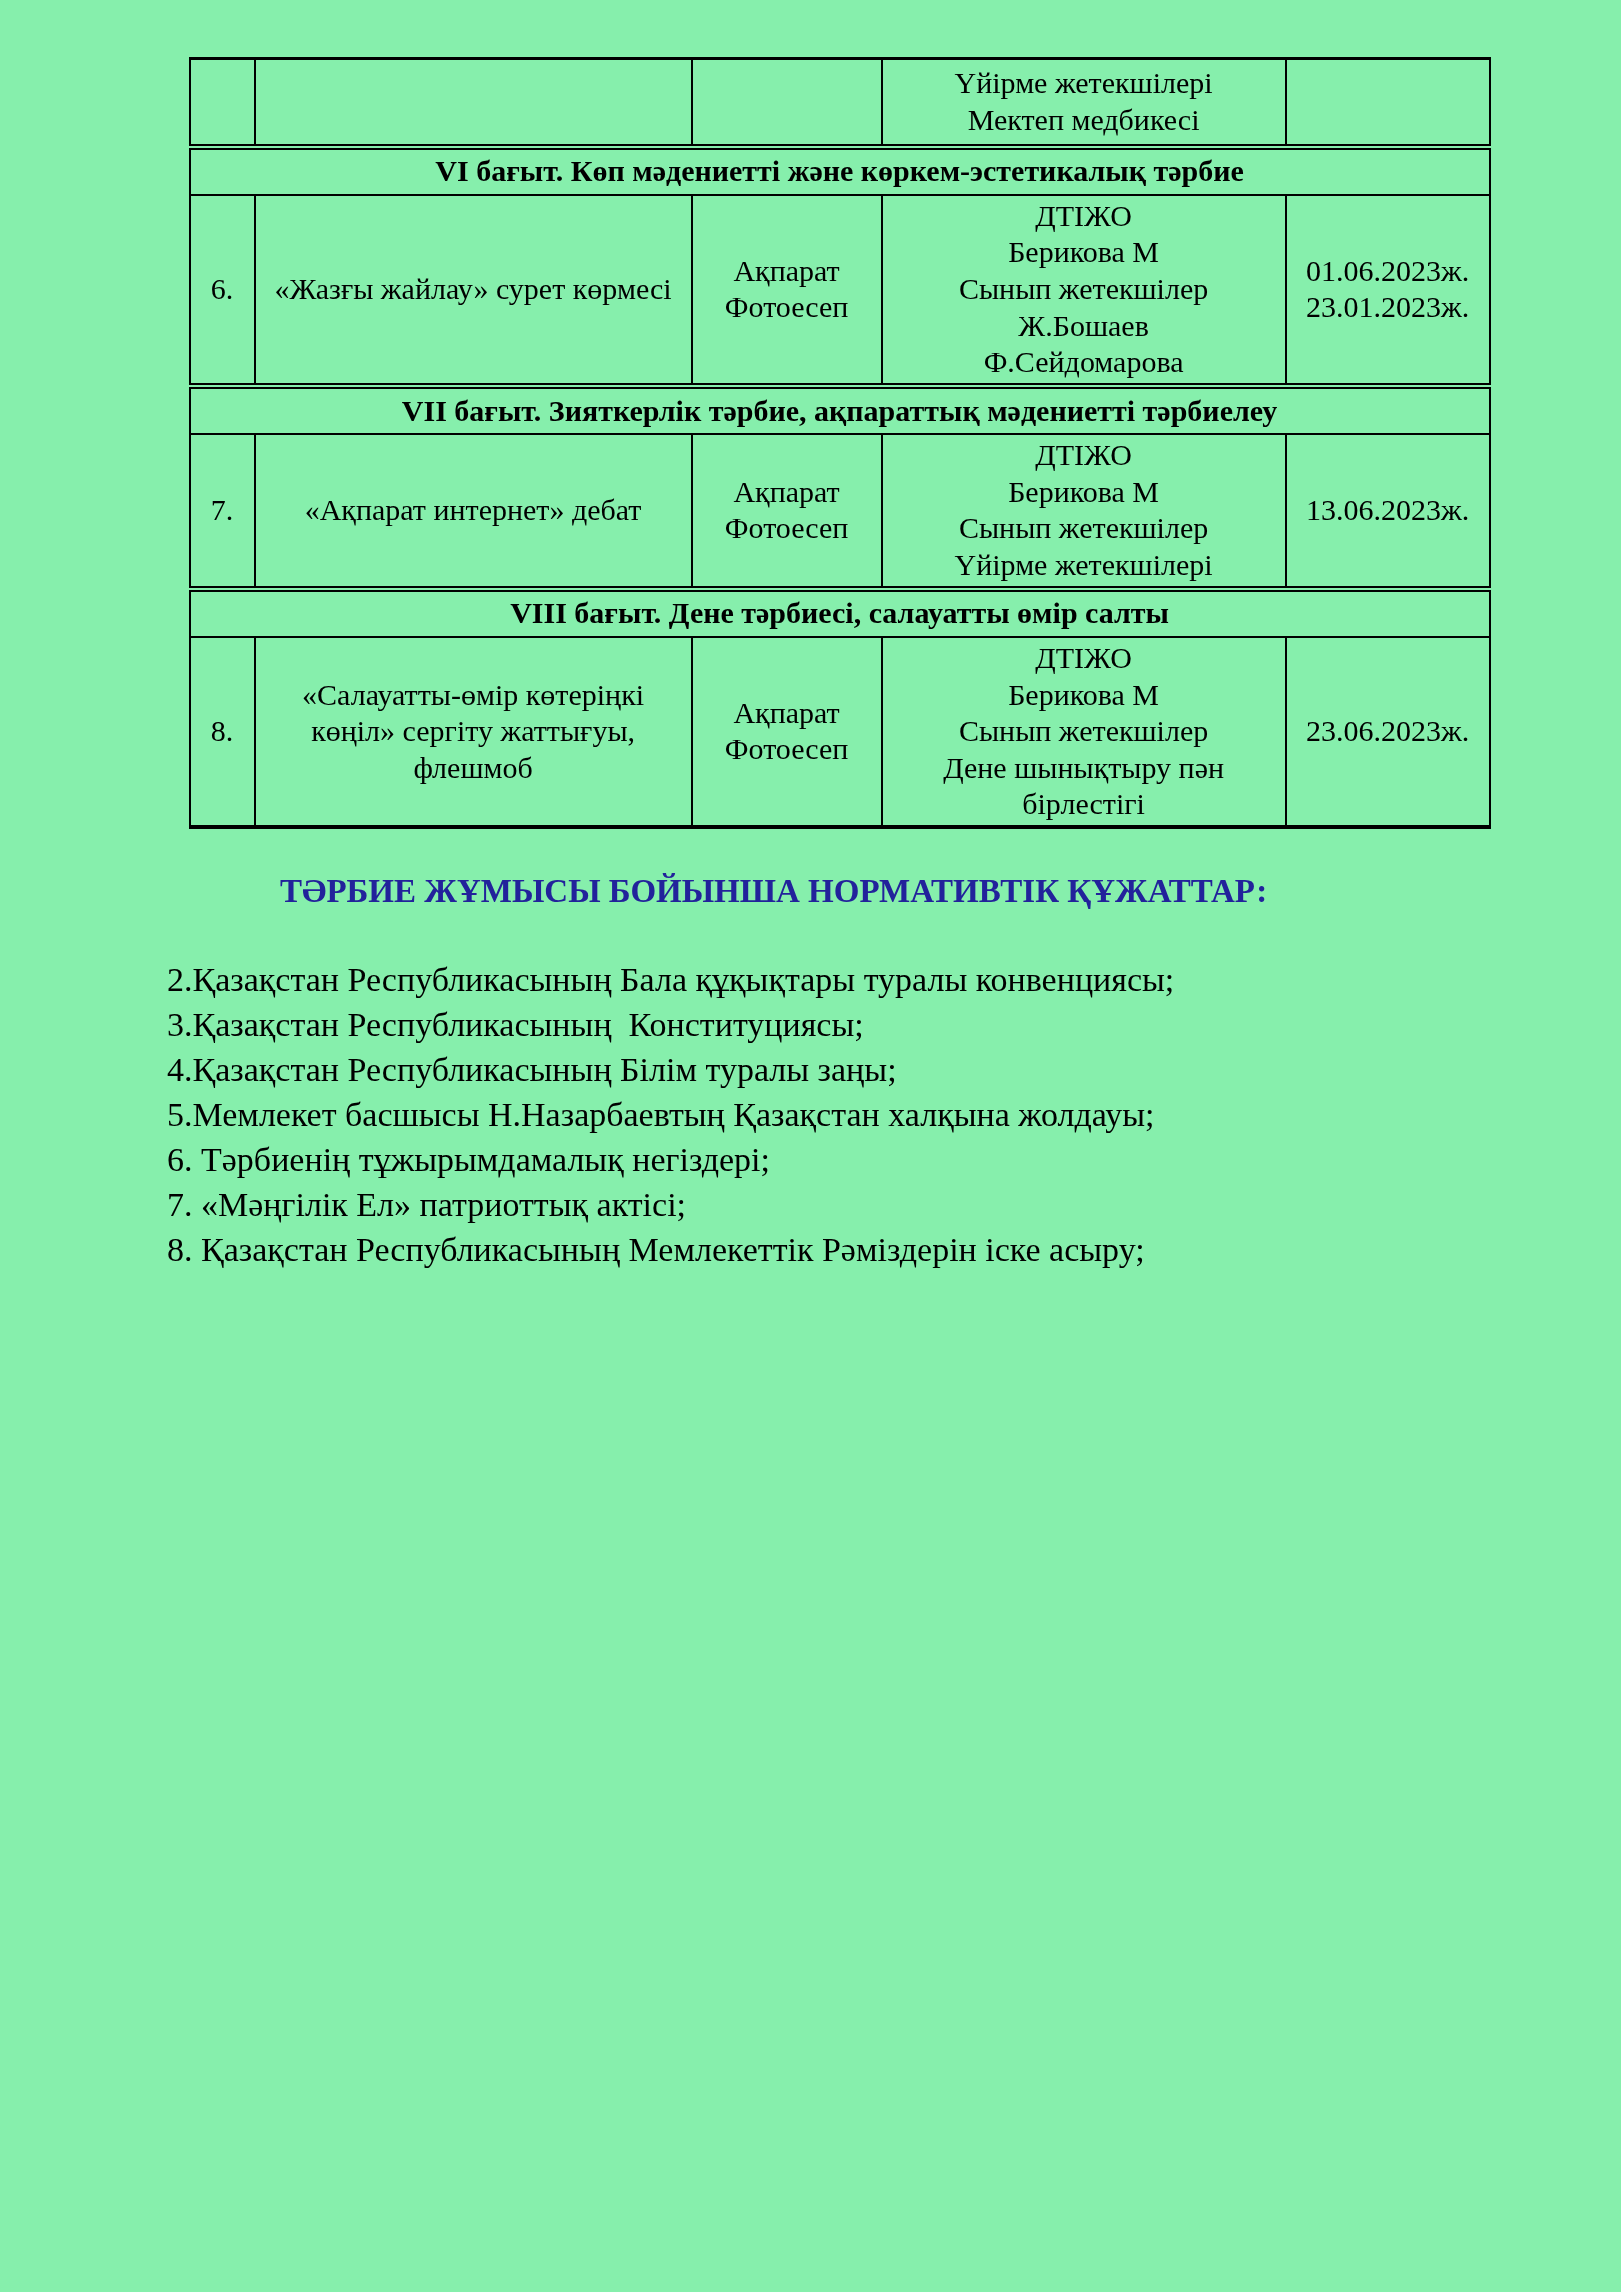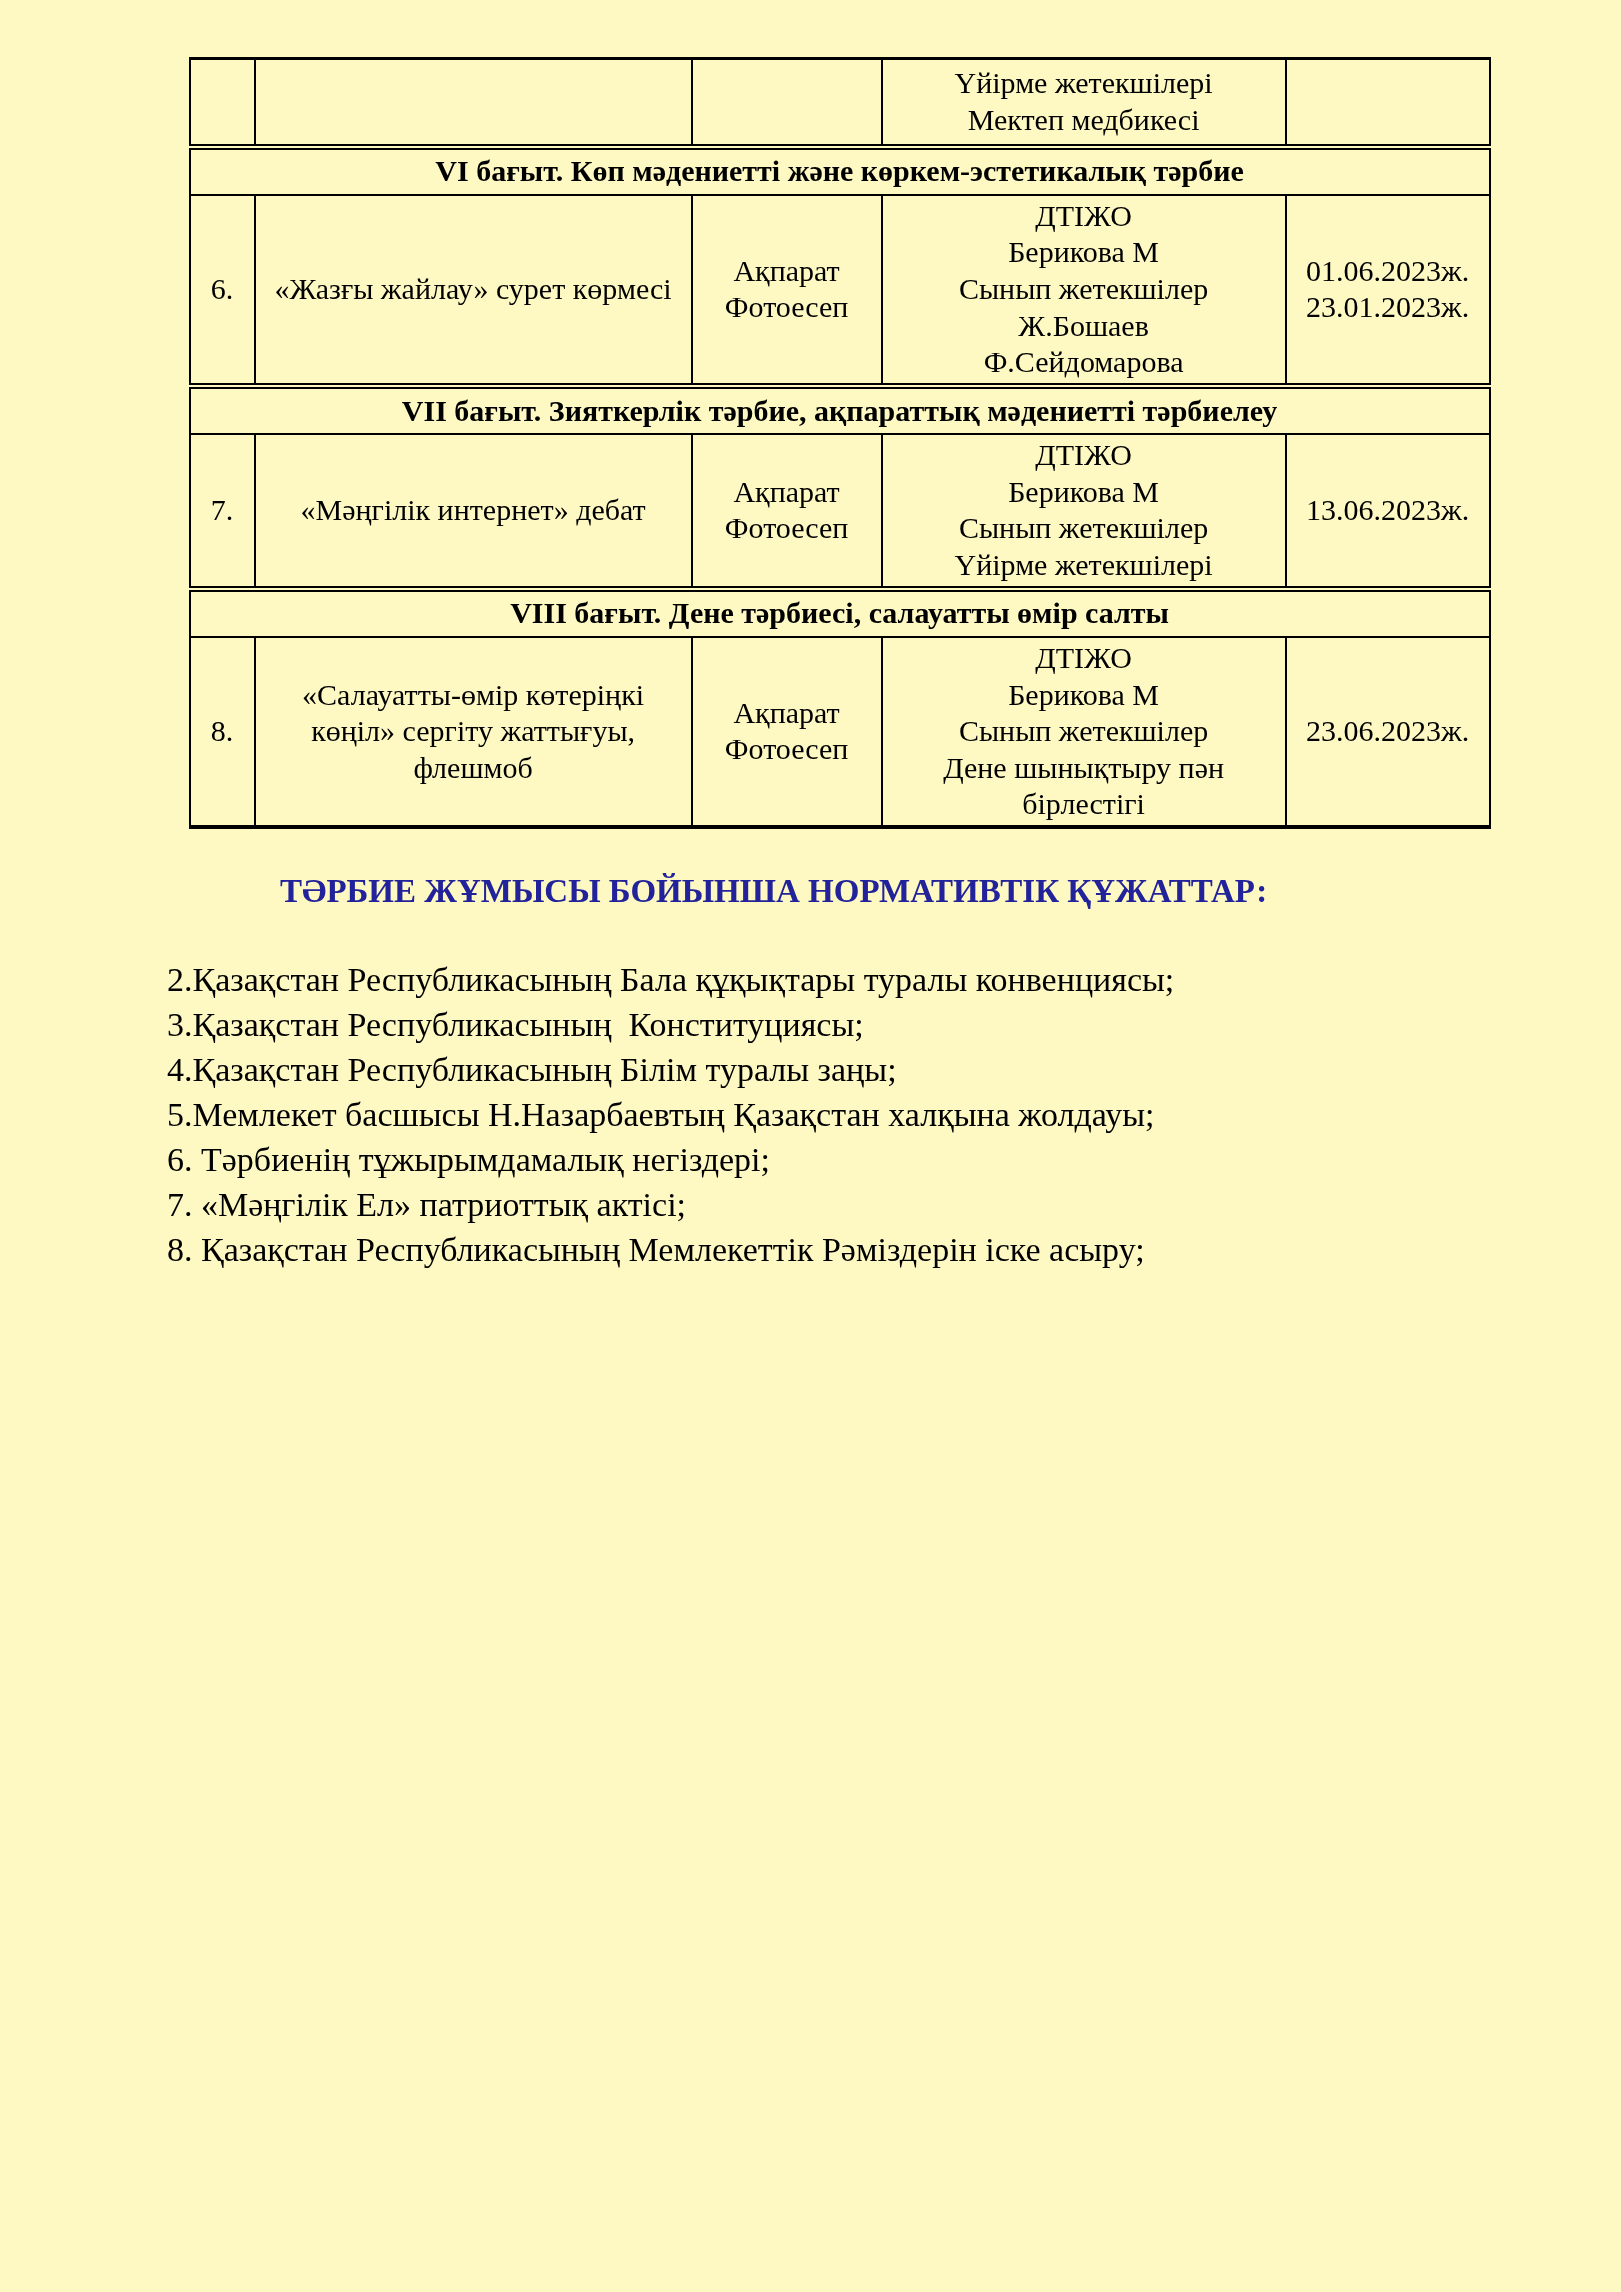--- a/index.html
+++ b/index.html
@@ -2,21 +2,21 @@
 <html><head>
 <meta charset="utf-8">
 <style>
   * { margin: 0; padding: 0; box-sizing: border-box; }
   html, body { background: #e8e8e8; }
   .page {
     position: relative;
     width: 1621px;
     height: 2293px;
     margin: 0 auto;
-    background: #fef9c3;
+    background: #86efac;
     color: #000000;
     font-family: "Liberation Serif", "DejaVu Serif", serif;
     padding: 57px 131px 0 167px;
     overflow: hidden;
   }
   
   table.plan {
     border-collapse: collapse;
     table-layout: fixed;
     width: 1300px;
@@ -105,21 +105,21 @@
 Ф.Сейдомарова</td>
         <td class="c-date">01.06.2023ж.
 23.01.2023ж.</td>
       </tr>
 
       <tr class="section-row">
         <td colspan="5">VII бағыт. Зияткерлік тәрбие, ақпараттық мәдениетті тәрбиелеу</td>
       </tr>
       <tr class="r-7">
         <td class="c-num">7.</td>
-        <td class="c-event">«Мәңгілік интернет» дебат</td>
+        <td class="c-event">«Ақпарат интернет» дебат</td>
         <td class="c-format">Ақпарат
 Фотоесеп</td>
         <td class="c-resp">ДТІЖО
 Берикова М
 Сынып жетекшілер
 Үйірме жетекшілері</td>
         <td class="c-date">13.06.2023ж.</td>
       </tr>
 
       <tr class="section-row">

